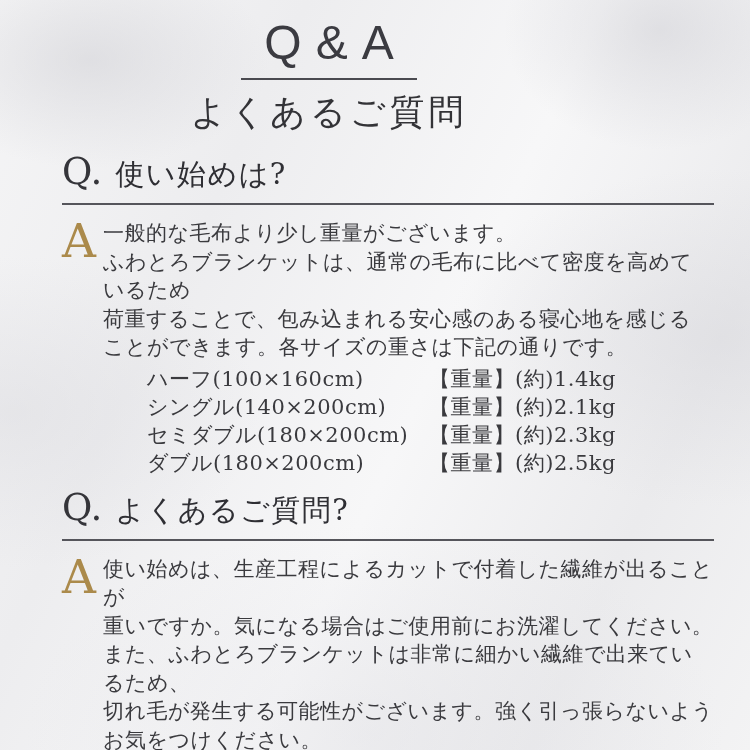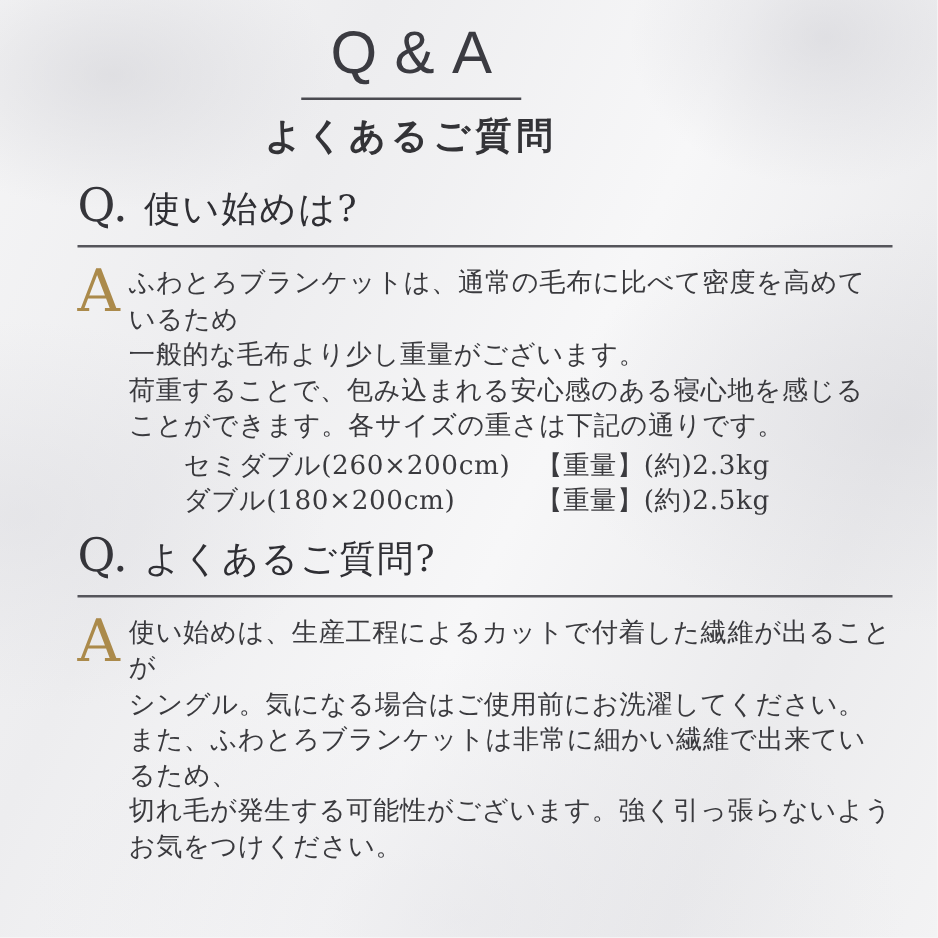--- a/index.html
+++ b/index.html
@@ -36,22 +36,22 @@
     padding-left: 14px; 
     color: #3b3b41;
   }
   .title-divider {
     width: 176px; height: 2px;
     background: #4a4a50;
     margin: 10px auto 9px;
   }
   .subtitle {
     margin: 0;
-    font-size: 29px;
-    font-weight: 700;
+    font-size: 35px;
+    font-weight: 400;
     letter-spacing: 4px;
     color: #333337;
   }
 
   
   .q-row {
     display: flex; align-items: baseline; gap: 13px;
     border-bottom: 2px solid #55555b;
     padding-bottom: 8px;
   }
@@ -88,48 +88,56 @@
   </div>
 
   <section>
     <div class="q-row first">
       <span class="q-mark">Q.</span>
       <span class="q-text">使い始めは?</span>
     </div>
     <div class="a-row">
       <span class="a-mark">A</span>
       <div class="a-text">
+        <p>一般的な毛布より少し重量がございます。</p>
         <p>ふわとろブランケットは、通常の毛布に比べて密度を高めているため</p>
-        <p>一般的な毛布より少し重量がございます。</p>
         <p>荷重することで、包み込まれる安心感のある寝心地を感じる</p>
         <p>ことができます。各サイズの重さは下記の通りです。</p>
         <div class="weight-table">
           <div class="w-row">
-            <span class="w-size">セミダブル(260×200cm)</span>
+            <span class="w-size">ハーフ(100×160cm)</span>
+            <span class="w-val">【重量】(約)1.4kg</span>
+          </div>
+          <div class="w-row">
+            <span class="w-size">シングル(140×200cm)</span>
+            <span class="w-val">【重量】(約)2.1kg</span>
+          </div>
+          <div class="w-row">
+            <span class="w-size">セミダブル(180×200cm)</span>
             <span class="w-val">【重量】(約)2.3kg</span>
           </div>
           <div class="w-row">
             <span class="w-size">ダブル(180×200cm)</span>
             <span class="w-val">【重量】(約)2.5kg</span>
           </div>
         </div>
       </div>
     </div>
   </section>
 
   <section>
     <div class="q-row second">
       <span class="q-mark">Q.</span>
       <span class="q-text">よくあるご質問?</span>
     </div>
     <div class="a-row">
       <span class="a-mark">A</span>
       <div class="a-text">
         <p>使い始めは、生産工程によるカットで付着した繊維が出ることが</p>
-        <p>シングル。気になる場合はご使用前にお洗濯してください。</p>
+        <p>重いですか。気になる場合はご使用前にお洗濯してください。</p>
         <p>また、ふわとろブランケットは非常に細かい繊維で出来ているため、</p>
         <p>切れ毛が発生する可能性がございます。強く引っ張らないよう</p>
         <p>お気をつけください。</p>
       </div>
     </div>
   </section>
 
 </div>
 
 </body></html>

